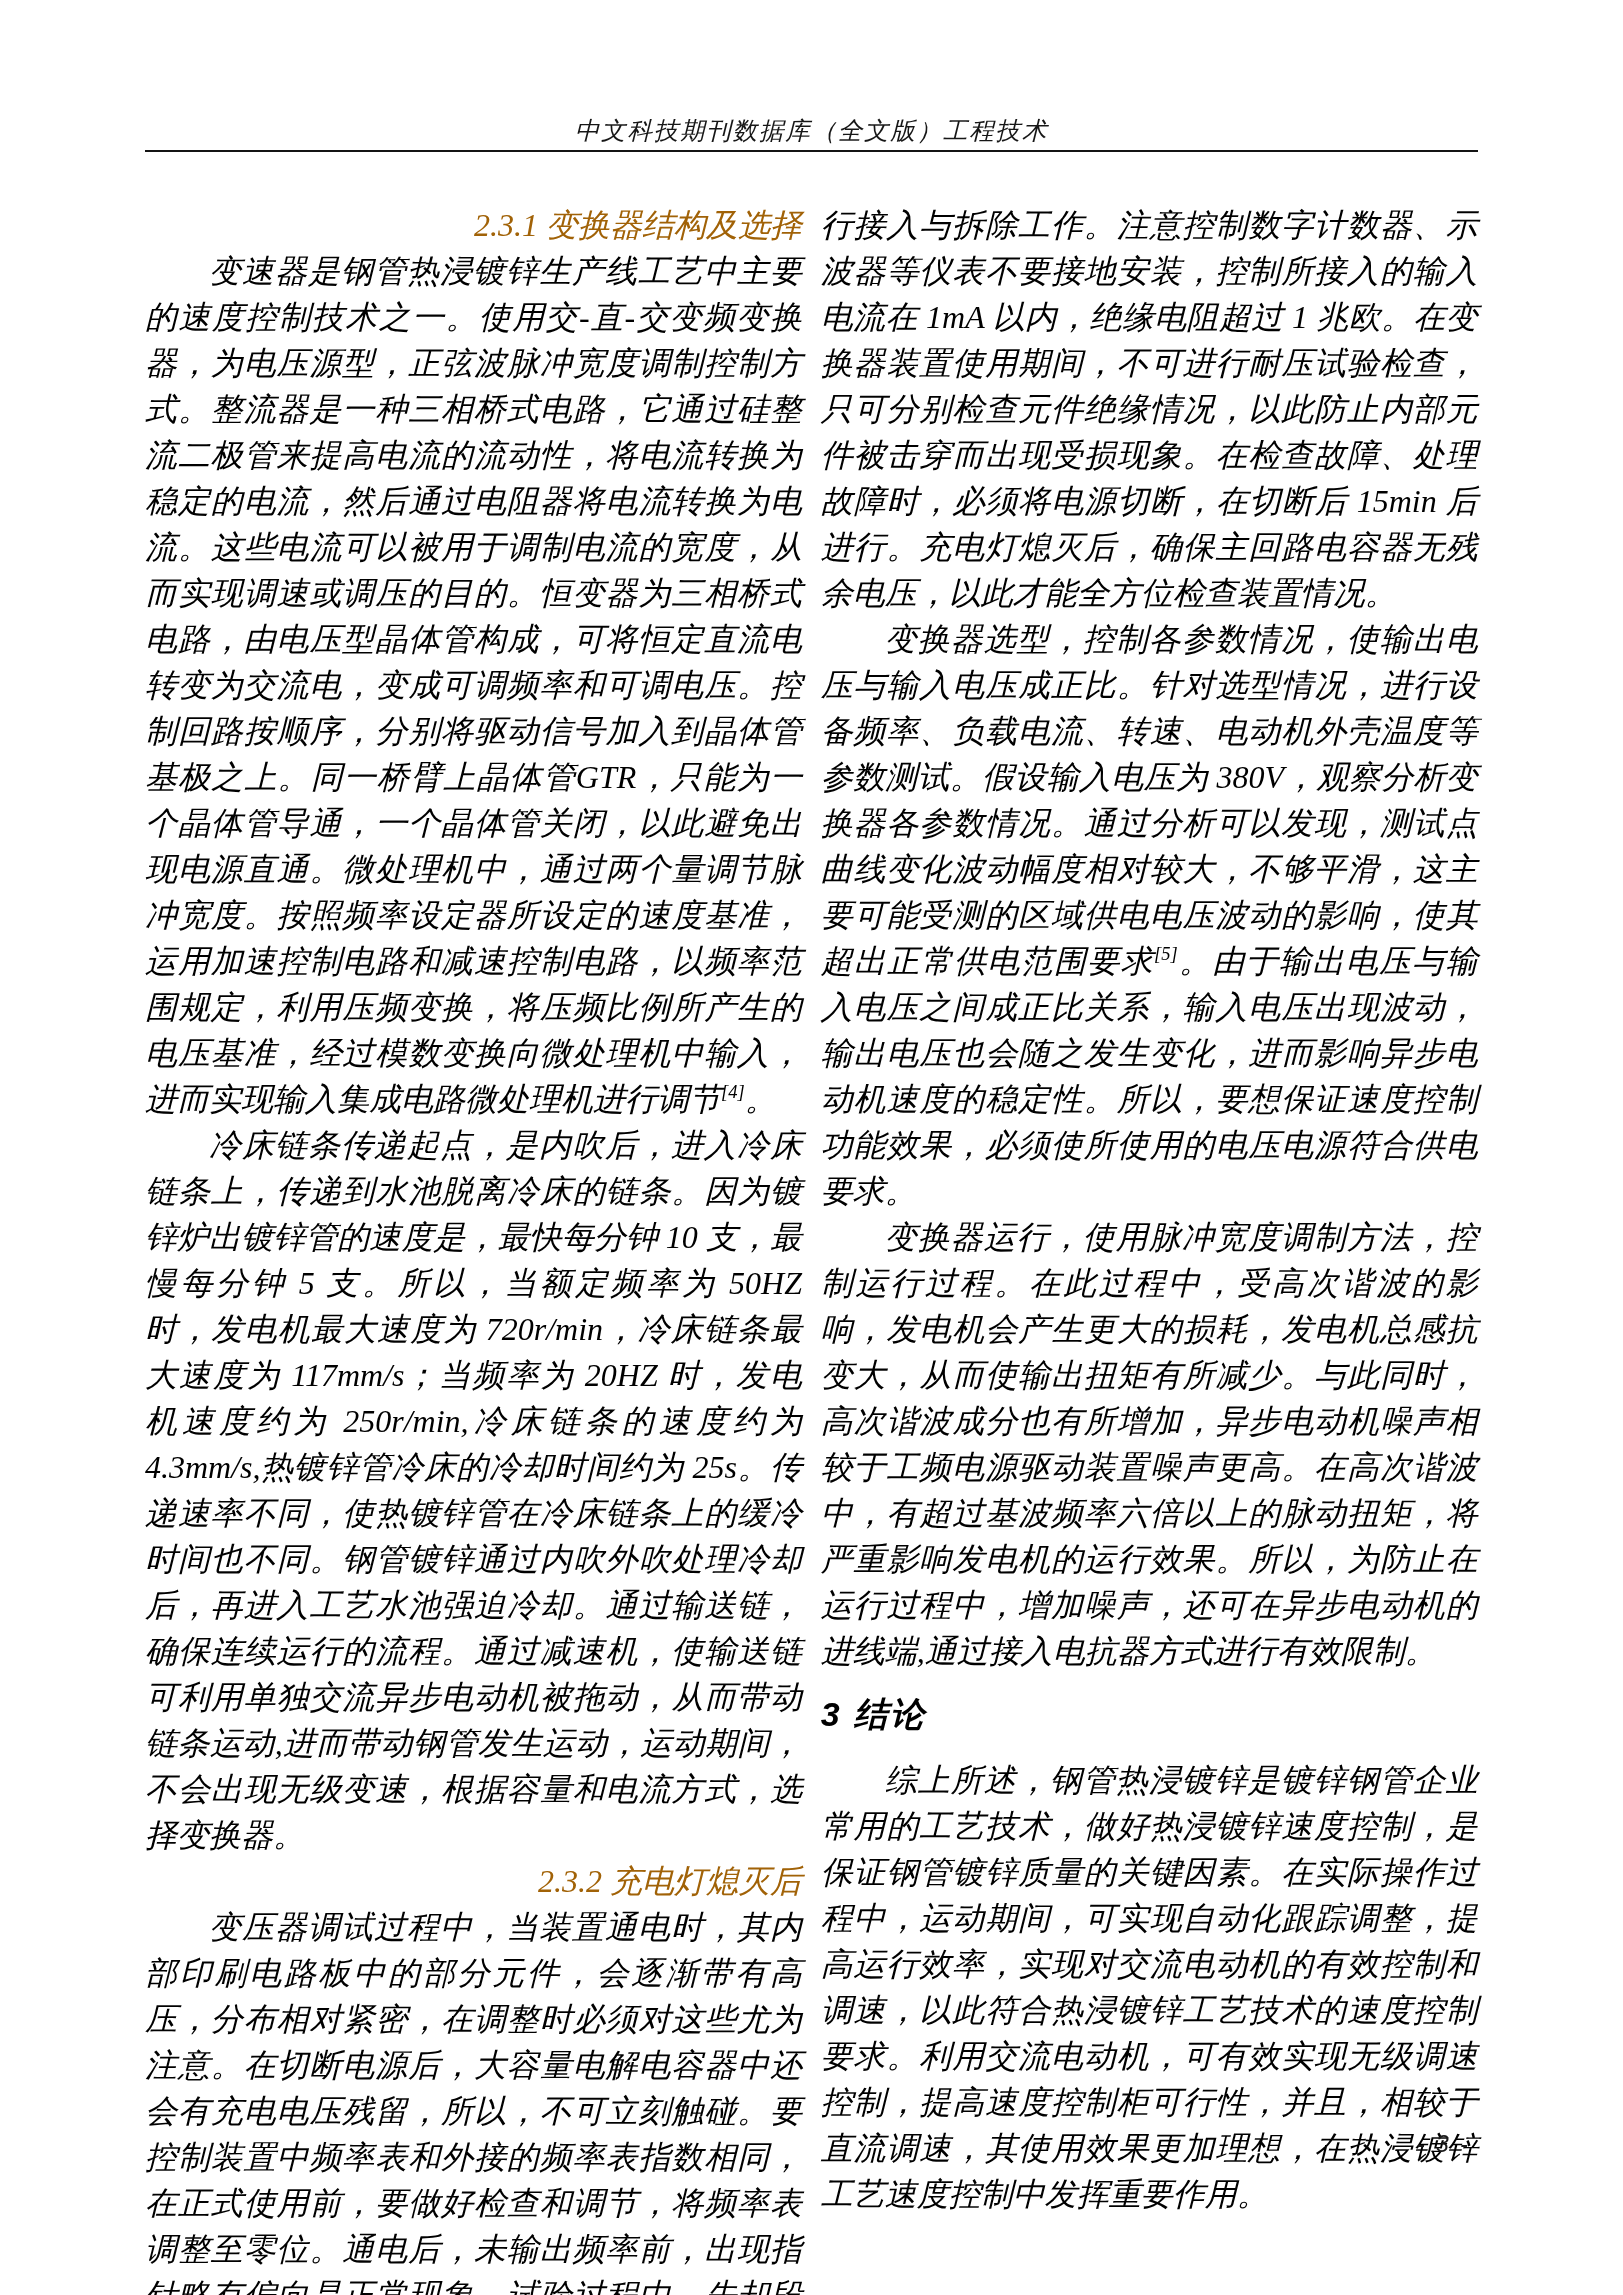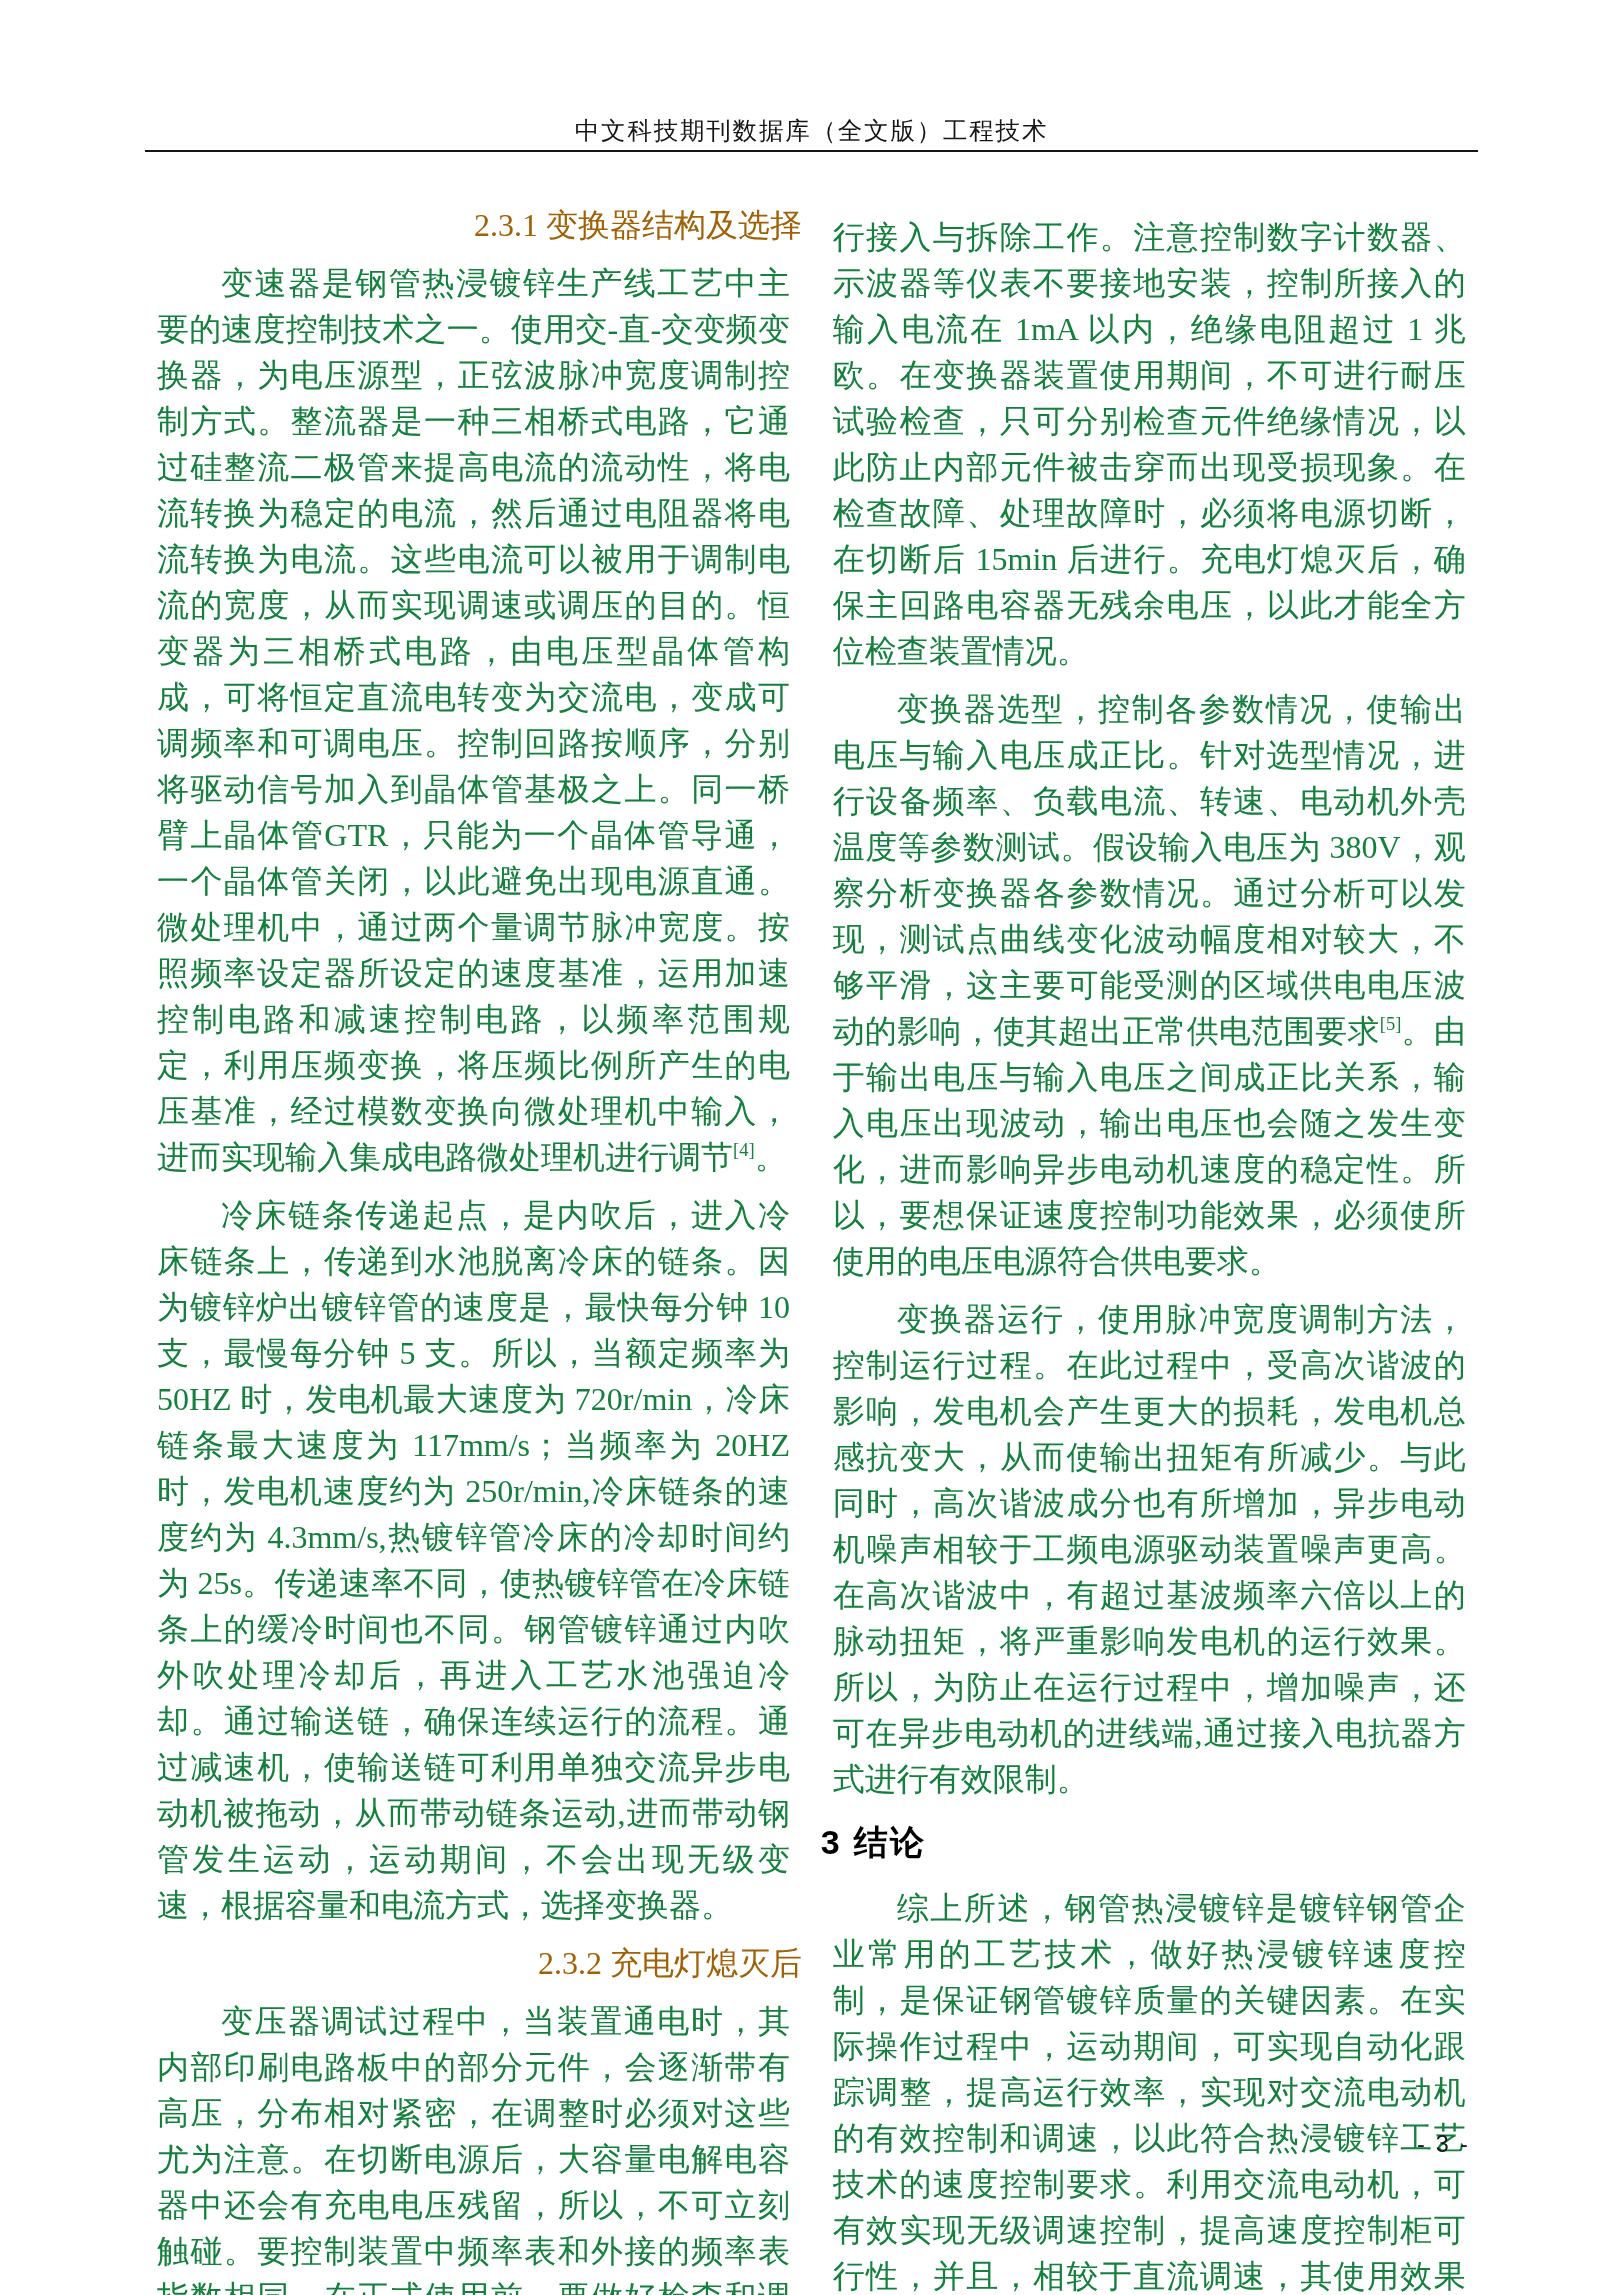--- a/index.html
+++ b/index.html
@@ -8,20 +8,21 @@
     background: #ffffff;
   }
   .page {
     position: relative;
     width: 1623px;
     height: 2295px;
     background: #ffffff;
     overflow: hidden;
     font-family: "Liberation Serif", "DejaVu Serif", serif;
     color: #1a1a1a;
+    font-style: italic;
   }
   .header-title {
     position: absolute;
     top: 116px;
     left: 0;
     width: 100%;
     text-align: center;
     font-size: 24.5px;
     line-height: 29px;
     letter-spacing: 1.8px;
@@ -41,26 +42,26 @@
     left: 145px;
     width: 1333px;
     display: flex;
     gap: 18.7px;
   }
   .column {
     width: 657px;
     flex: 0 0 657px;
   }
   .para {
-    margin: 12px;
+    margin: 0;
     font-size: 32px;
     line-height: 46px;
     text-align: justify;
     text-justify: inter-ideograph;
-    color: #15803d;
+    color: #000000;
   }
   .para.indent { text-indent: 2em; }
   .para sup {
     font-size: 0.58em;
     line-height: 0;
     vertical-align: super;
   }
   .subheading {
     font-size: 32px;
     line-height: 46px;

